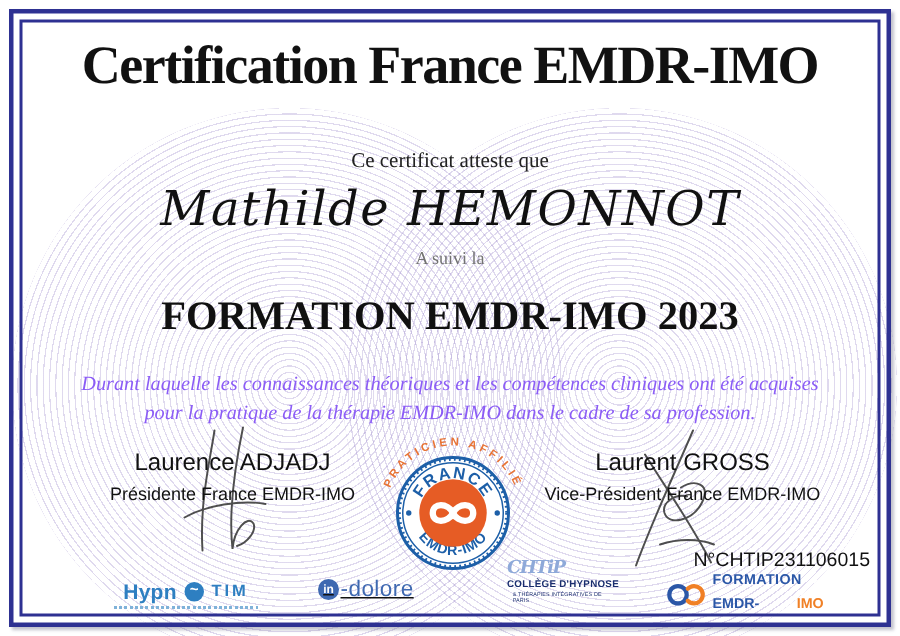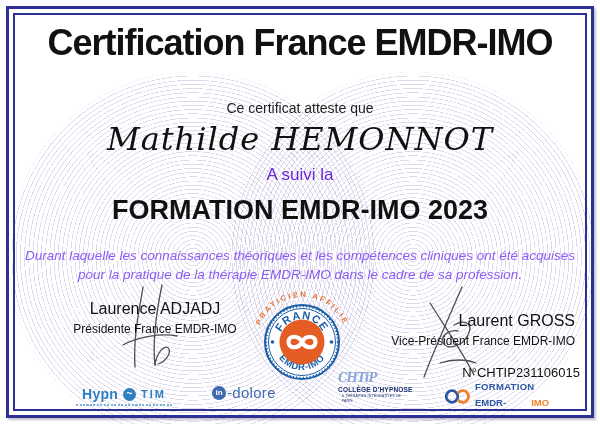--- a/index.html
+++ b/index.html
@@ -5,47 +5,47 @@
   html,body{margin:0;padding:0;background:#fff;}
   .cert{position:relative;width:600px;height:424px;background:#ffffff;overflow:hidden;
         font-family:"Liberation Sans",sans-serif;color:#111;}
   .rosette{position:absolute;width:370px;height:370px;border-radius:50%;z-index:0;
         background:repeating-radial-gradient(circle, rgba(150,130,200,.30) 0 .8px, rgba(255,255,255,0) .8px 4.2px);}
   .rosette.left{left:8px;top:72px;}
   .rosette.right{left:228px;top:72px;}
   .border-outer{position:absolute;inset:6px;border:3px solid #2e3192;z-index:3;pointer-events:none;
         box-shadow:2px 2px 2px rgba(120,120,145,.45);}
   .border-inner{position:absolute;inset:13px;border:2px solid #2e3192;z-index:3;pointer-events:none;}
-  .abs{position:absolute;left:18px;right:18px;text-align:center;z-index:2;}
+  .abs{position:absolute;left:18px;right:18px;text-align:center;z-index:2;font-family:Liberation Serif, serif;}
   .title{top:22px;font-size:36px;font-weight:bold;letter-spacing:-1px;}
   .intro{top:100px;font-size:14px;color:#222;}
   .name{top:120px;font-family:"DejaVu Serif",serif;font-style:italic;font-size:32px;letter-spacing:1px;}
-  .followed{top:165px;font-size:17px;color:#6d28d9;}
+  .followed{top:165px;font-size:12px;color:#737373;}
   .program{top:195px;font-size:27px;font-weight:bold;}
   .promotion{top:226px;font-size:13px;}
   .desc{top:247px;font-size:13.5px;font-style:italic;line-height:1.4;color:#8b5cf6;}
   .sigblock{position:absolute;z-index:2;text-align:center;}
   .sigblock .sname{font-size:16px;}
   .sigblock .stitle{font-size:12px;margin-top:4px;}
   .sig-left{left:40px;top:300px;width:230px;}
-  .sig-right{left:335px;top:312px;width:240px;text-align:right;}
+  .sig-right{left:335px;top:300px;width:240px;}
   .certnum{position:absolute;left:360px;top:365px;width:220px;text-align:right;font-size:13px;z-index:2;}
   .scribble{position:absolute;z-index:2;}
   .seal{position:absolute;left:252px;top:287px;z-index:2;}
   
   .logo{position:absolute;z-index:2;}
   .hypnotim{left:76px;top:386px;width:96px;}
   .hyp-row{display:flex;align-items:center;justify-content:center;gap:5px;}
   .hyp-left{color:#2e7fc1;font-size:14px;font-weight:bold;letter-spacing:.2px;}
   .hyp-circle{width:13px;height:13px;border-radius:50%;background:#2e7fc1;color:#fff;font-size:10px;
         line-height:12px;text-align:center;font-weight:bold;}
   .hyp-right{color:#2e7fc1;font-size:11px;font-weight:bold;letter-spacing:2px;}
   .hyp-tagline{margin-top:2px;height:2px;
         background:repeating-linear-gradient(90deg,#7fb2d9 0 2px,rgba(255,255,255,0) 2px 3.5px);}
-  .indolore{left:212px;top:384px;display:flex;align-items:center;gap:1px;}
+  .indolore{left:212px;top:384px;display:flex;align-items:center;gap:1px;text-decoration:underline;}
   .ind-circle{width:14px;height:14px;border-radius:50%;background:#3f69b1;color:#fff;font-size:8px;
         line-height:14px;text-align:center;font-weight:bold;}
   .ind-text{color:#3f69b1;font-size:15px;letter-spacing:.3px;}
   .chtip{left:338px;top:371px;width:76px;text-align:left;color:#1a2e6e;}
   .chtip-mark{font-family:"DejaVu Serif",serif;font-style:italic;font-weight:bold;font-size:12px;
         color:#8ea9d9;letter-spacing:-1px;}
   .chtip-name{font-size:6.5px;font-weight:bold;letter-spacing:.2px;margin-top:1px;}
   .chtip-sub{font-size:4px;transform:scale(.9);letter-spacing:.1px;}
   .formation{left:443px;top:382px;display:flex;align-items:center;gap:2px;}
   .form-text{line-height:1.1;text-align:left;}

